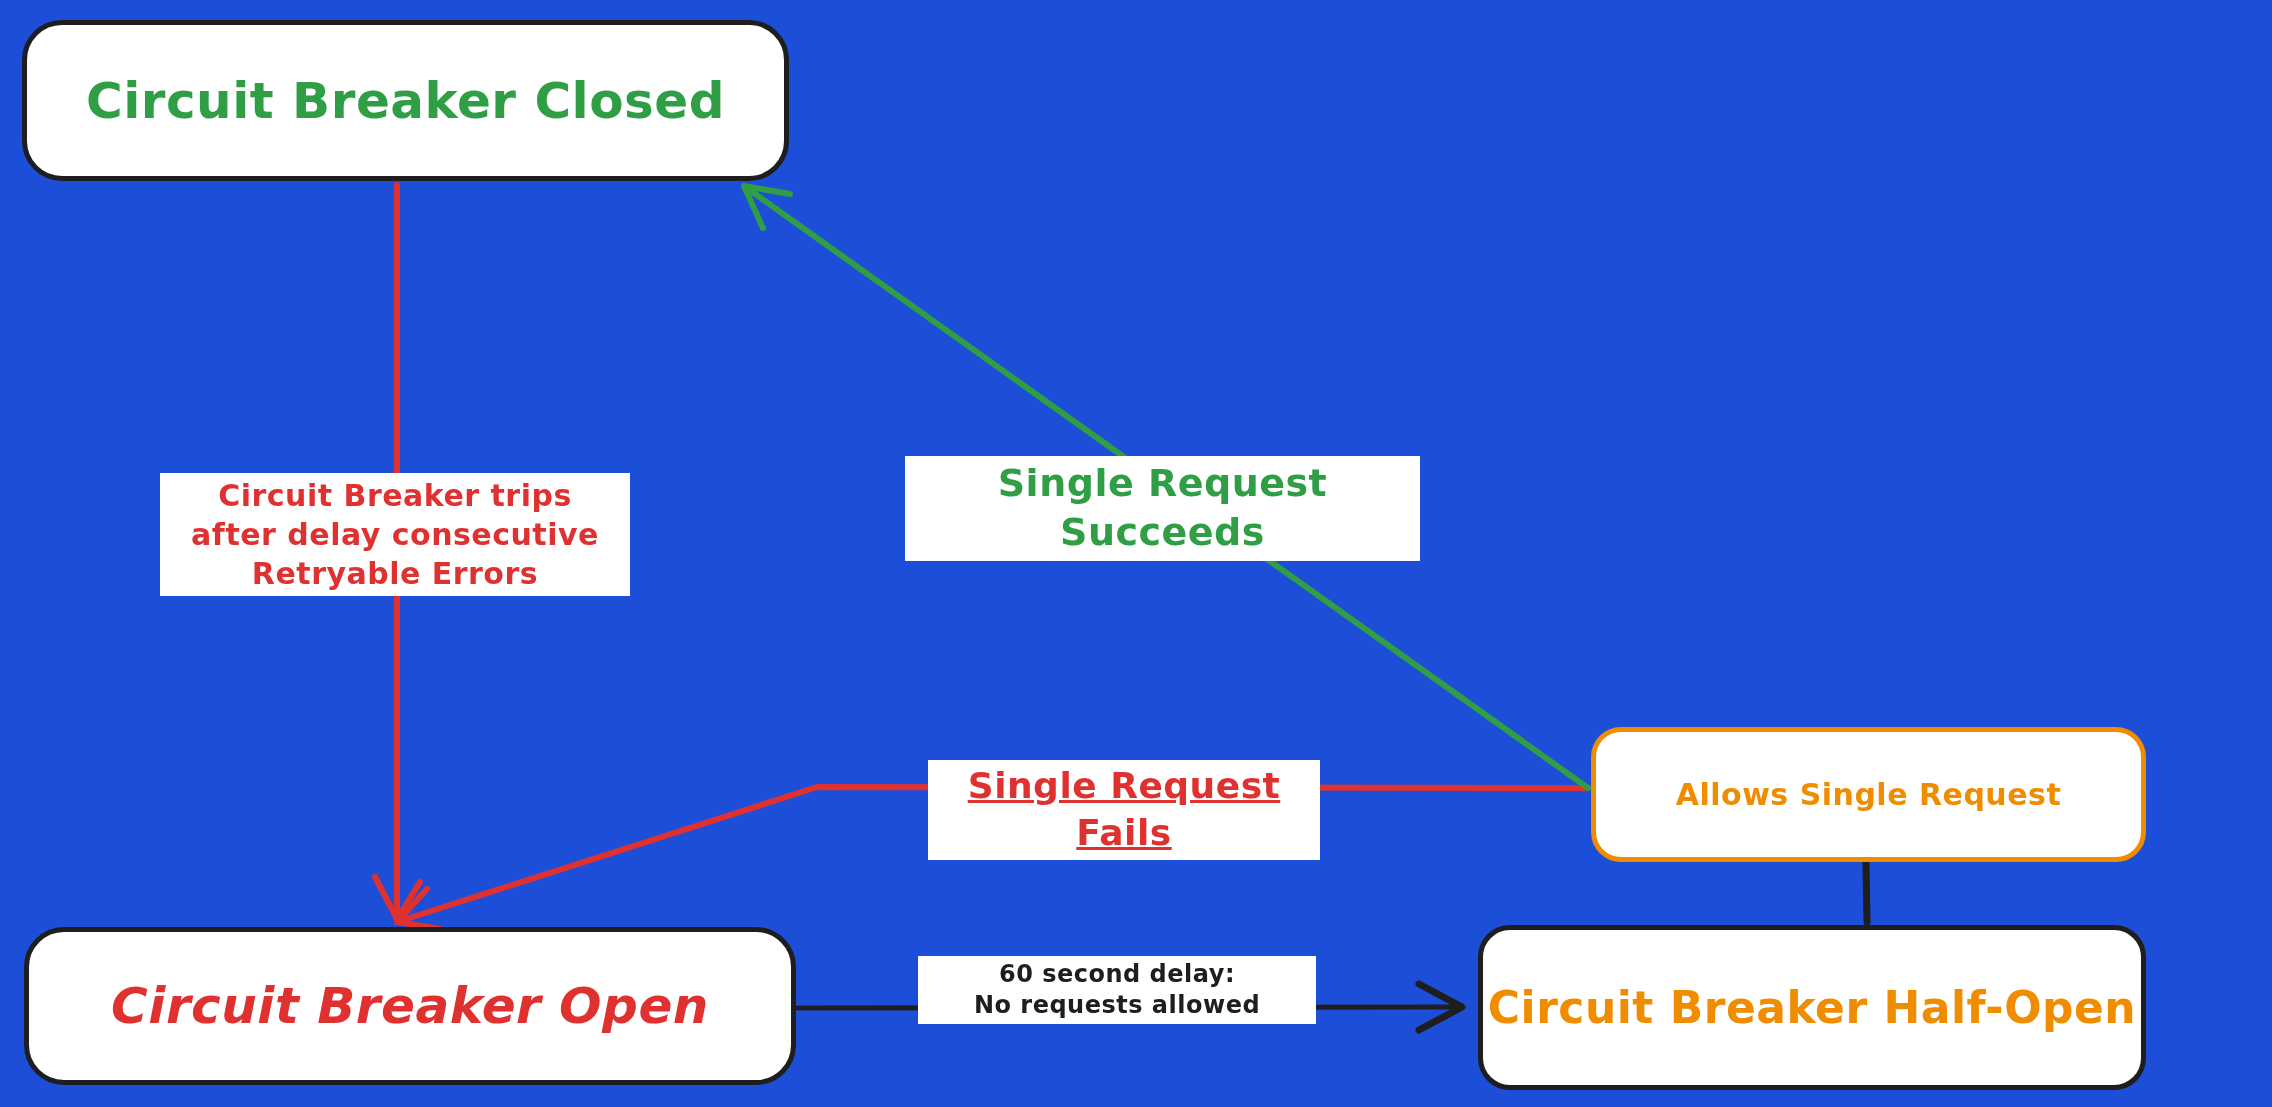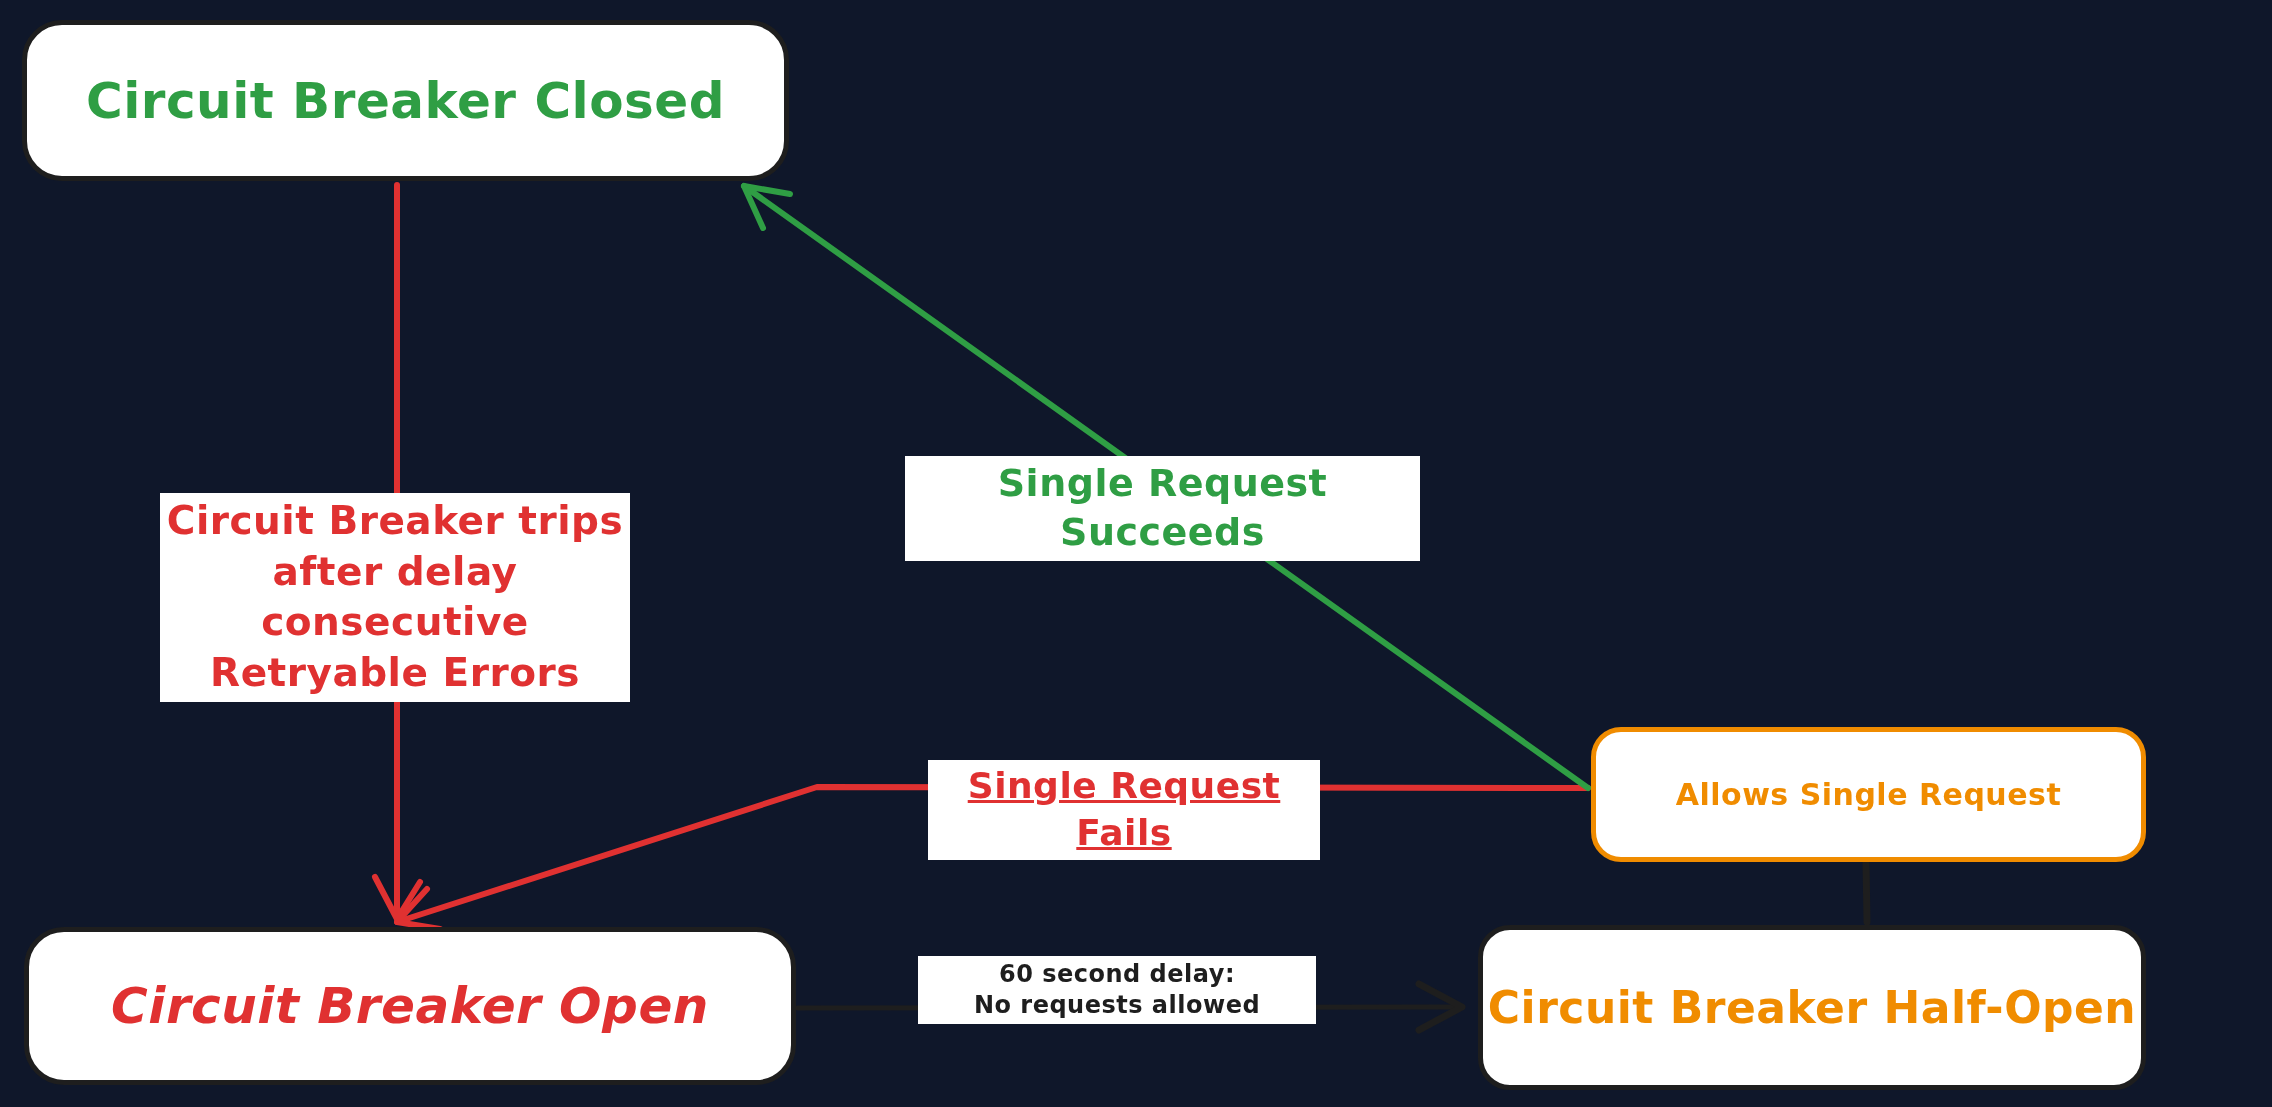--- a/index.html
+++ b/index.html
@@ -1,19 +1,19 @@
 <!DOCTYPE html>
 <html><head>
 <meta charset="utf-8">
 <style>
   html,body{margin:0;padding:0;background:#ffffff;}
   .canvas{
     position:relative;
     width:2272px;height:1107px;
-    background:#0f172a;
+    background:#1d4ed8;
     font-family:"DejaVu Sans", sans-serif;
     overflow:hidden;
   }
   .edges-layer{position:absolute;left:0;top:0;width:2272px;height:1107px;}
   .edges-layer path{fill:none;stroke-linecap:round;stroke-linejoin:round;}
   .stroke-red{stroke:#e03131;stroke-width:6px;}
   .stroke-green{stroke:#2f9e44;stroke-width:6px;}
   .stroke-black{stroke:#1e1e1e;stroke-width:5px;}
   .stroke-black-thick{stroke:#1e1e1e;stroke-width:7px;}
 
@@ -35,21 +35,21 @@
   .edge-label{
     position:absolute;
     background:#ffffff;
     text-align:center;
     font-weight:600;
     line-height:1.3;
     letter-spacing:0.5px;
     padding:3px 6px;
     box-sizing:border-box;
   }
-  #label-trip{left:160px;top:493px;width:470px;color:#e03131;font-size:39px;}
+  #label-trip{left:160px;top:473px;width:470px;color:#e03131;font-size:30px;}
   #label-success{left:905px;top:456px;width:515px;color:#2f9e44;font-size:38px;}
   #label-fails{left:928px;top:760px;width:392px;color:#e03131;font-size:36px;text-decoration:underline;}
   #label-delay{left:918px;top:956px;width:398px;color:#1e1e1e;font-size:24px;}
 </style>
 </head>
 <body>
 
 <div class="canvas">
 
   <svg class="edges-layer" viewBox="0 0 2272 1107">

